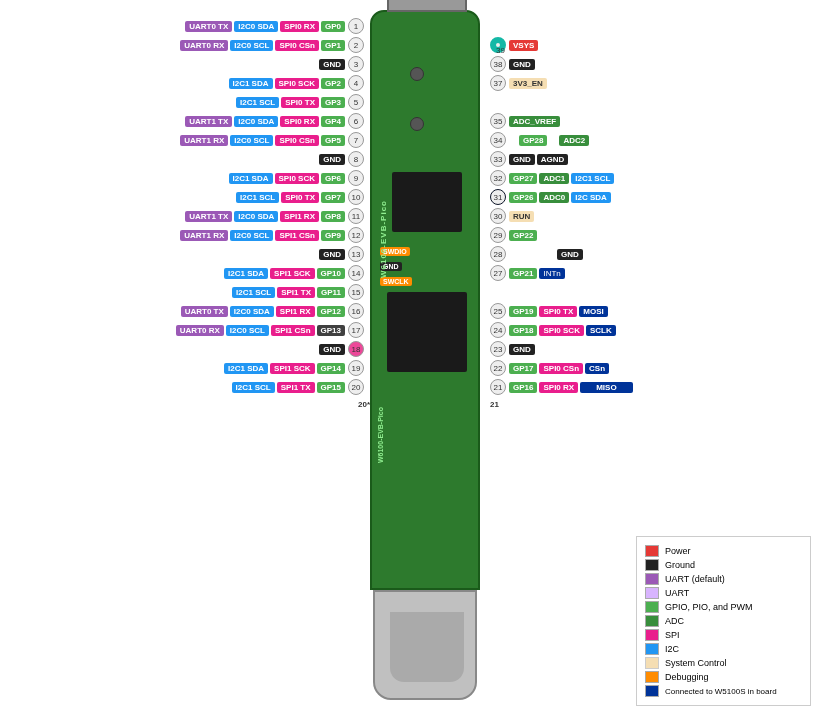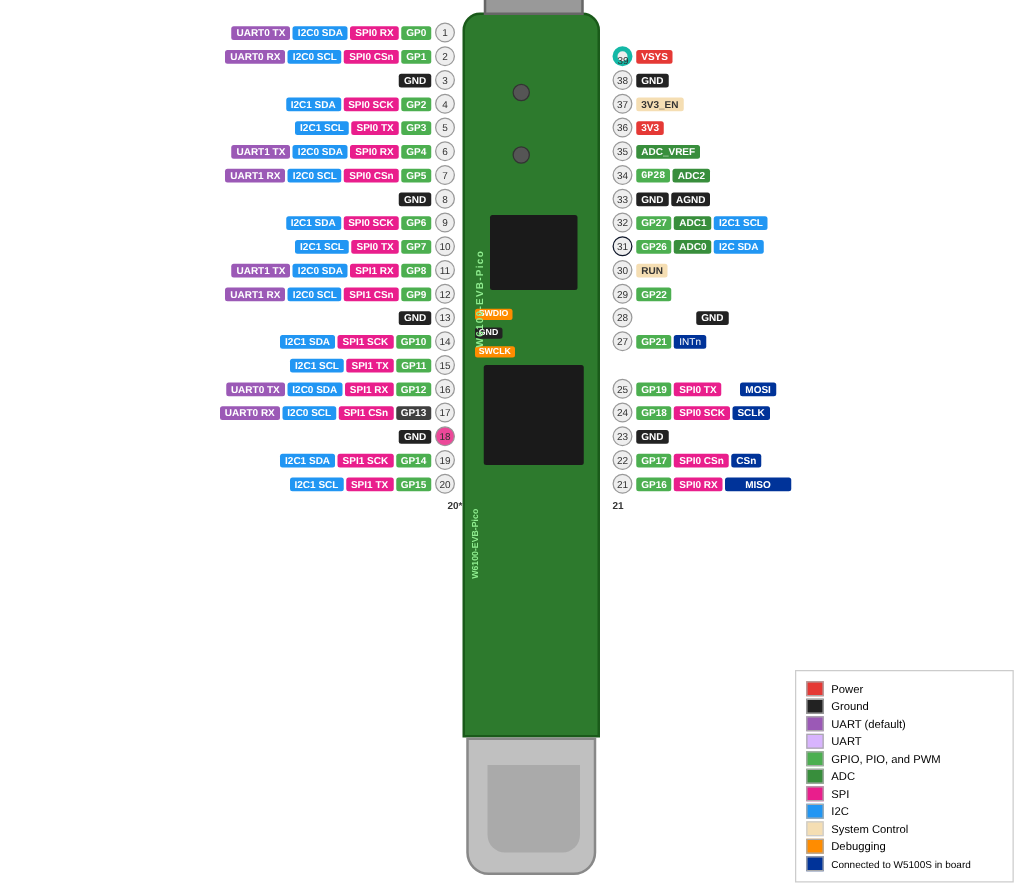--- a/index.html
+++ b/index.html
@@ -208,47 +208,43 @@
 
   <div style="position:absolute; top:379px; right:455px; display:flex; align-items:center; justify-content:flex-end; width:355px;">
     <span style="background:#2196f3;color:#fff;padding:1px 4px;border-radius:2px;font-size:8px;font-weight:bold;margin:0 1px;">I2C1 SCL</span>
     <span style="background:#e91e8c;color:#fff;padding:1px 4px;border-radius:2px;font-size:8px;font-weight:bold;margin:0 1px;">SPI1 TX</span>
     <span style="background:#4caf50;color:#fff;padding:1px 4px;border-radius:2px;font-size:8px;font-weight:bold;margin:0 1px;">GP15</span>
     <span style="display:inline-block;width:16px;height:16px;border-radius:50%;background:#eee;border:1px solid #999;text-align:center;line-height:15px;font-size:8px;color:#333;margin:0 2px;">20</span>
   </div>
 
 
   <div style="position:absolute; top:37px; left:488px; display:flex; align-items:center; width:300px;">
-    <span style="display:inline-block;width:16px;height:16px;border-radius:50%;background:#eee;border:4px solid #14b8a6;text-align:right;line-height:15px;font-size:8px;color:#333;margin:0 2px;">39</span>
+    <span style="display:inline-block;width:16px;height:16px;border-radius:50%;background:#eee;border:6px solid #14b8a6;text-align:right;line-height:15px;font-size:8px;color:#333;margin:0 2px;">39</span>
     <span style="background:#e53935;color:#fff;padding:1px 4px;border-radius:2px;font-size:8px;font-weight:bold;margin:0 1px;">VSYS</span>
   </div>
 
   <div style="position:absolute; top:56px; left:488px; display:flex; align-items:center; width:300px;">
     <span style="display:inline-block;width:16px;height:16px;border-radius:50%;background:#eee;border:1px solid #999;text-align:center;line-height:15px;font-size:8px;color:#333;margin:0 2px;">38</span>
     <span style="background:#222;color:#fff;padding:1px 4px;border-radius:2px;font-size:8px;font-weight:bold;margin:0 1px;">GND</span>
   </div>
 
   <div style="position:absolute; top:75px; left:488px; display:flex; align-items:center; width:300px;">
     <span style="display:inline-block;width:16px;height:16px;border-radius:50%;background:#eee;border:1px solid #999;text-align:center;line-height:15px;font-size:8px;color:#333;margin:0 2px;">37</span>
     <span style="background:#f5deb3;color:#333;padding:1px 4px;border-radius:2px;font-size:8px;font-weight:bold;margin:0 1px;">3V3_EN</span>
   </div>
 
-  <div style="position:absolute; top:94px; left:488px; display:flex; align-items:center; width:300px;">
-    <span style="display:inline-block;width:16px;height:16px;border-radius:50%;background:#eee;border:1px solid #999;text-align:center;line-height:15px;font-size:8px;color:#333;margin:0 2px;">36</span>
-    <span style="background:#e53935;color:#fff;padding:1px 4px;border-radius:2px;font-size:8px;font-weight:bold;margin:0 1px;">3V3</span>
-  </div>
 
   <div style="position:absolute; top:113px; left:488px; display:flex; align-items:center; width:300px;">
     <span style="display:inline-block;width:16px;height:16px;border-radius:50%;background:#eee;border:1px solid #999;text-align:center;line-height:15px;font-size:8px;color:#333;margin:0 2px;">35</span>
     <span style="background:#388e3c;color:#fff;padding:1px 4px;border-radius:2px;font-size:8px;font-weight:bold;margin:0 1px;">ADC_VREF</span>
   </div>
 
   <div style="position:absolute; top:132px; left:488px; display:flex; align-items:center; width:300px;">
     <span style="display:inline-block;width:16px;height:16px;border-radius:50%;background:#eee;border:1px solid #999;text-align:center;line-height:15px;font-size:8px;color:#333;margin:0 2px;">34</span>
-    <span style="background:#4caf50;color:#fff;padding:1px 4px;border-radius:2px;font-size:8px;font-weight:bold;margin:0 1px;font-family:Liberation Mono, monospace;">GP28</span>
+    <span style="background:#4caf50;color:#fff;padding:1px 4px;border-radius:2px;font-size:8px;font-weight:bold;margin:0 11px;">GP28</span>
     <span style="background:#388e3c;color:#fff;padding:1px 4px;border-radius:2px;font-size:8px;font-weight:bold;margin:0 1px;">ADC2</span>
   </div>
 
   <div style="position:absolute; top:151px; left:488px; display:flex; align-items:center; width:300px;">
     <span style="display:inline-block;width:16px;height:16px;border-radius:50%;background:#eee;border:1px solid #999;text-align:center;line-height:15px;font-size:8px;color:#333;margin:0 2px;">33</span>
     <span style="background:#222;color:#fff;padding:1px 4px;border-radius:2px;font-size:8px;font-weight:bold;margin:0 1px;">GND</span>
     <span style="background:#222;color:#fff;padding:1px 4px;border-radius:2px;font-size:8px;font-weight:bold;margin:0 1px;">AGND</span>
   </div>
 
   <div style="position:absolute; top:170px; left:488px; display:flex; align-items:center; width:300px;">
@@ -284,21 +280,21 @@
     <span style="display:inline-block;width:16px;height:16px;border-radius:50%;background:#eee;border:1px solid #999;text-align:center;line-height:15px;font-size:8px;color:#333;margin:0 2px;">27</span>
     <span style="background:#4caf50;color:#fff;padding:1px 4px;border-radius:2px;font-size:8px;font-weight:bold;margin:0 1px;">GP21</span>
     <span style="background:#003399;color:#fff;padding:1px 4px;border-radius:2px;font-size:8px;font-weight:normal;margin:0 1px;">INTn</span>
   </div>
 
 
   <div style="position:absolute; top:303px; left:488px; display:flex; align-items:center; width:300px;">
     <span style="display:inline-block;width:16px;height:16px;border-radius:50%;background:#eee;border:1px solid #999;text-align:center;line-height:15px;font-size:8px;color:#333;margin:0 2px;">25</span>
     <span style="background:#4caf50;color:#fff;padding:1px 4px;border-radius:2px;font-size:8px;font-weight:bold;margin:0 1px;">GP19</span>
     <span style="background:#e91e8c;color:#fff;padding:1px 4px;border-radius:2px;font-size:8px;font-weight:bold;margin:0 1px;">SPI0 TX</span>
-    <span style="background:#003399;color:#fff;padding:1px 4px;border-radius:2px;font-size:8px;font-weight:bold;margin:0 14px;">MOSI</span>
+    <span style="background:#003399;color:#fff;padding:1px 4px;border-radius:2px;font-size:8px;font-weight:bold;margin:0 1px;">MOSI</span>
   </div>
 
   <div style="position:absolute; top:322px; left:488px; display:flex; align-items:center; width:300px;">
     <span style="display:inline-block;width:16px;height:16px;border-radius:50%;background:#eee;border:1px solid #999;text-align:center;line-height:15px;font-size:8px;color:#333;margin:0 2px;">24</span>
     <span style="background:#4caf50;color:#fff;padding:1px 4px;border-radius:2px;font-size:8px;font-weight:bold;margin:0 1px;">GP18</span>
     <span style="background:#e91e8c;color:#fff;padding:1px 4px;border-radius:2px;font-size:8px;font-weight:bold;margin:0 1px;">SPI0 SCK</span>
     <span style="background:#003399;color:#fff;padding:1px 4px;border-radius:2px;font-size:8px;font-weight:bold;margin:0 1px;">SCLK</span>
   </div>
 
   <div style="position:absolute; top:341px; left:488px; display:flex; align-items:center; width:300px;">

